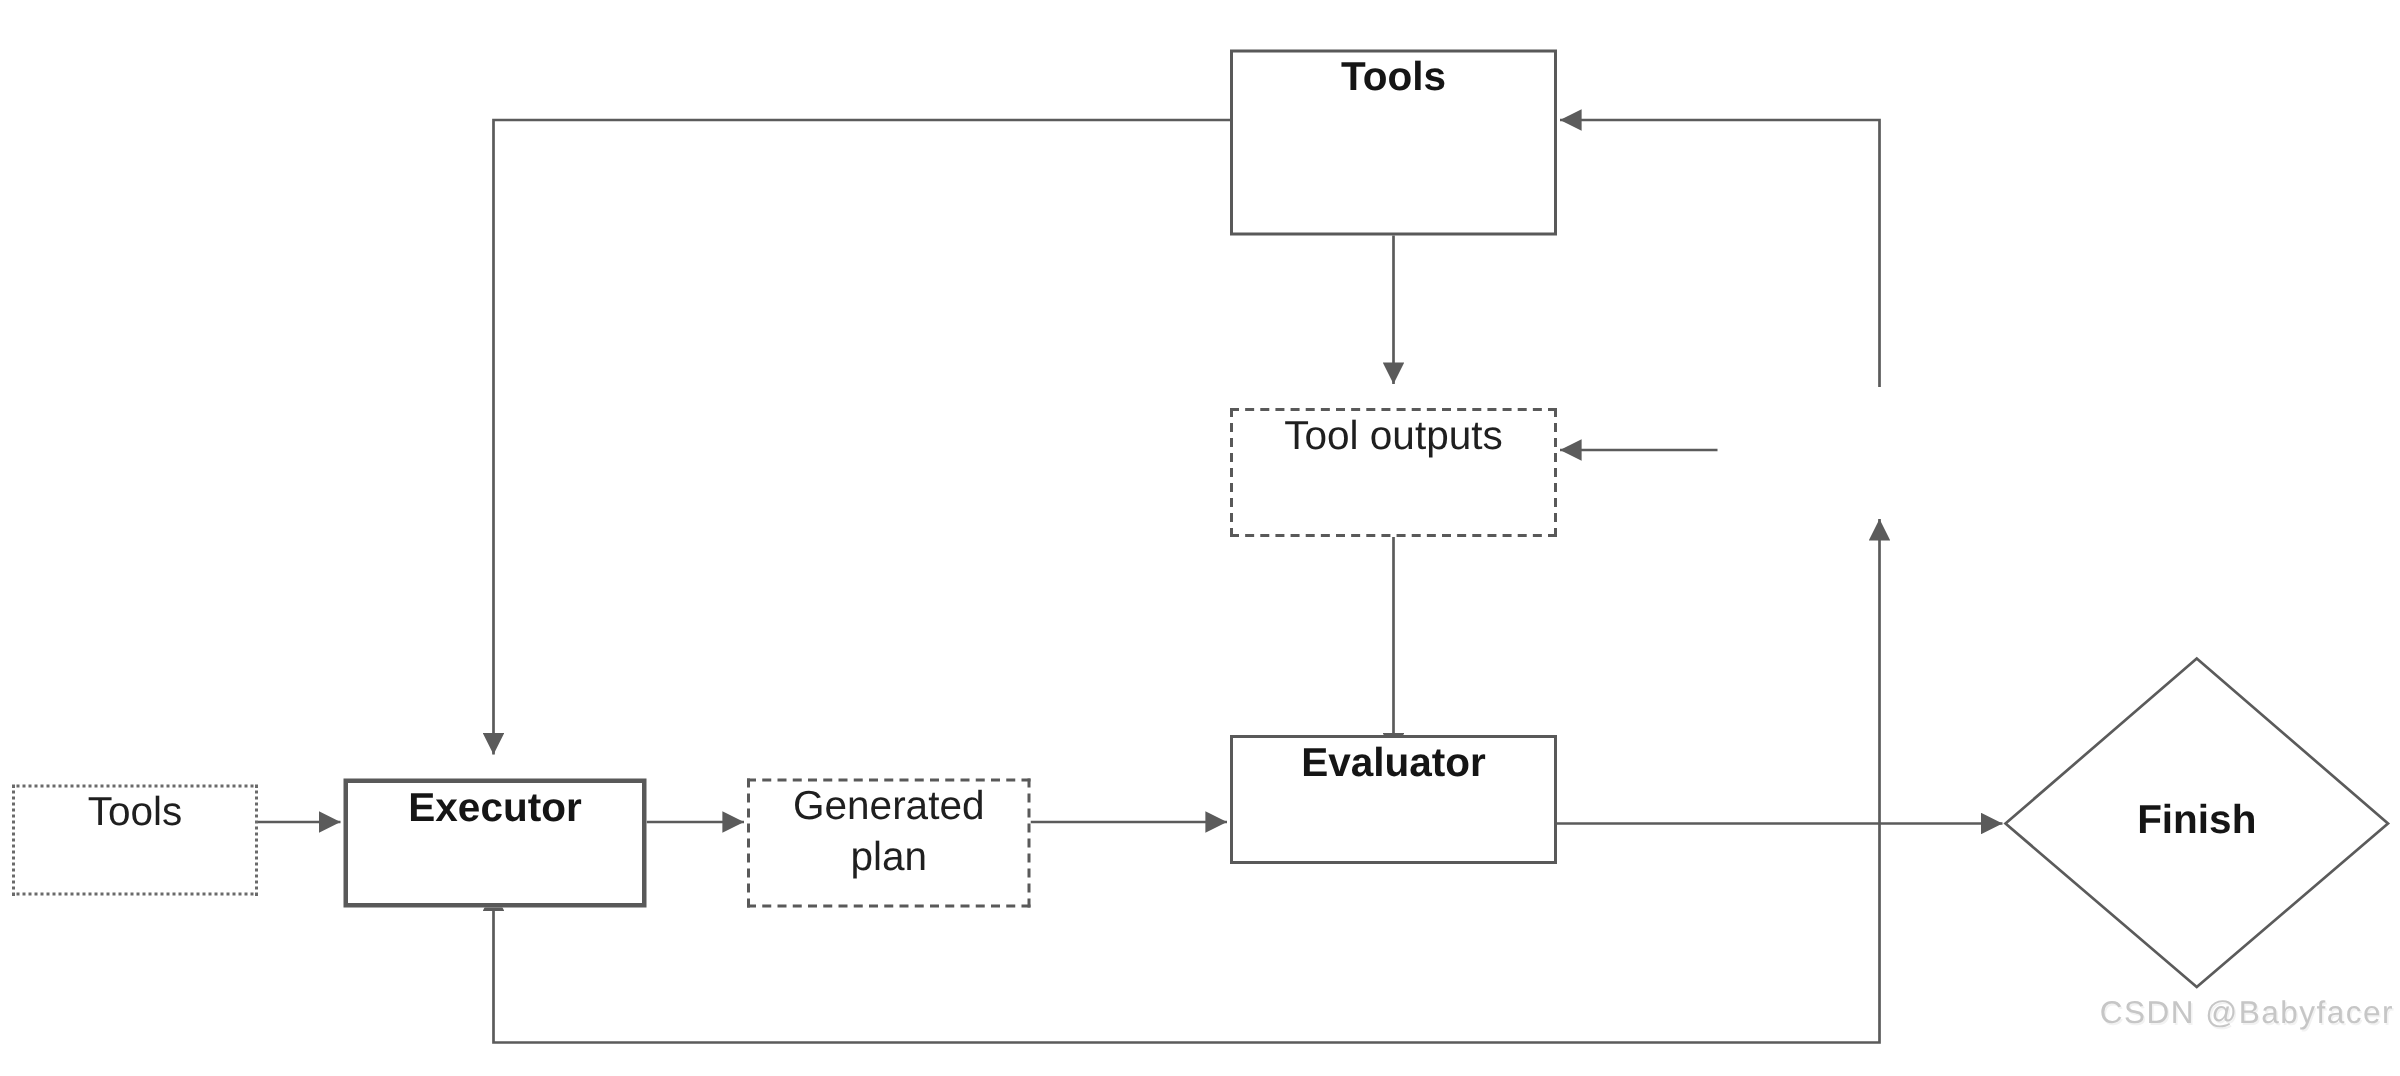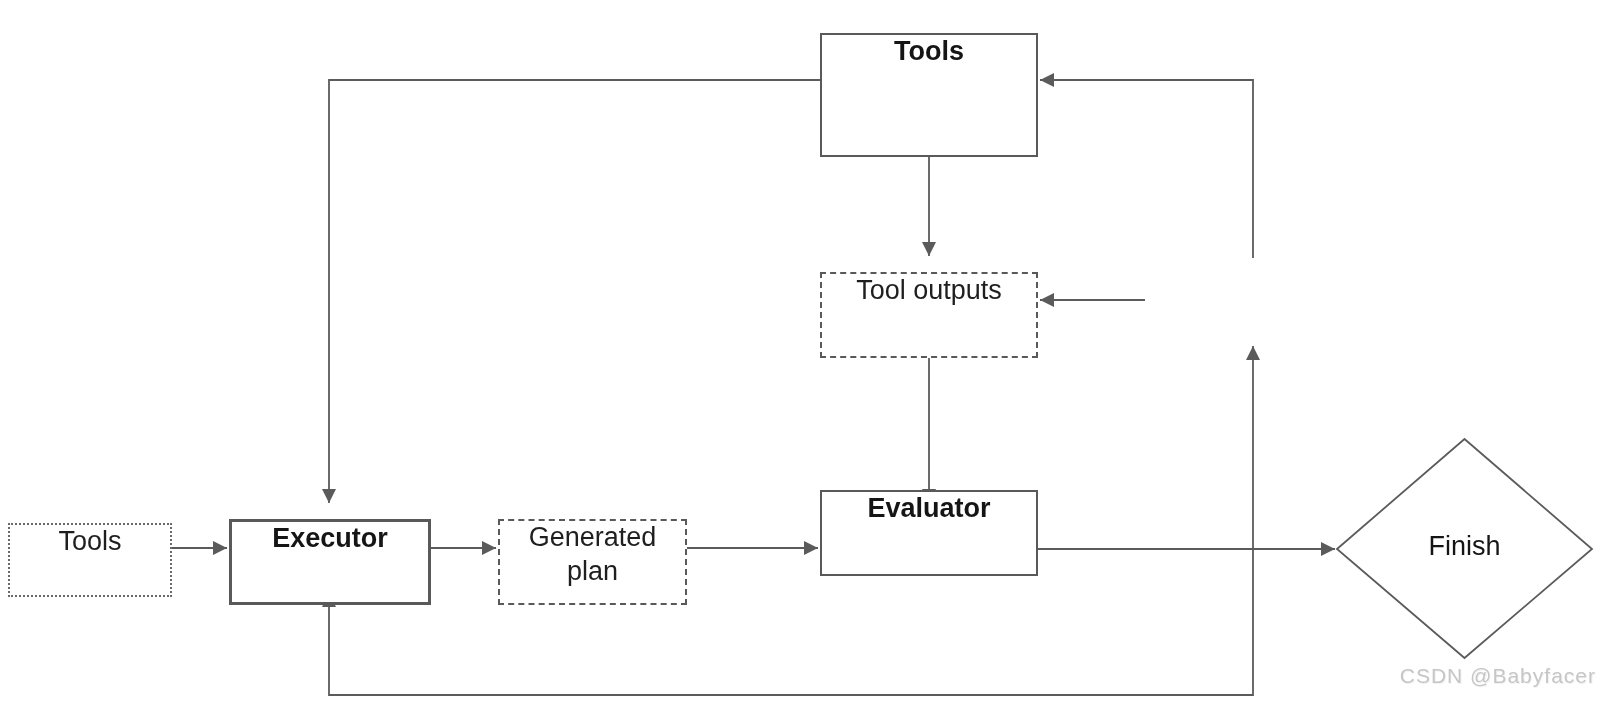--- a/index.html
+++ b/index.html
@@ -29,21 +29,21 @@
   .node.thick{border-width:3px;}
   #node-tools      {left:820px;top:19px; width:218px;height:124px;}
   #node-tool-outputs{left:820px;top:258px;width:218px;height:86px;}
   #node-executor   {left:1145px;top:258px;width:218px;height:86px;}
   #node-query      {left:8px;  top:509px;width:164px;height:74px;}
   #node-planner    {left:229px;top:505px;width:202px;height:86px;}
   #node-generated-plan{left:498px;top:505px;width:189px;height:86px;padding:0 14px;}
   #node-evaluator  {left:820px;top:476px;width:218px;height:86px;}
   #finish-label{
     position:absolute;left:1364px;top:531px;width:201px;
-    text-align:center;font-size:27px;font-weight:400;color:#151515;z-index:2;
+    text-align:center;font-size:27px;font-weight:700;color:#151515;z-index:2;
   }
   .node-label{display:block;width:100%;}
   #watermark{
     position:absolute;right:4px;top:664px;
     font-size:21px;color:#c6c6c6;letter-spacing:1px;
     text-shadow:1px 1px 0 #f2f2f2;
     z-index:3;white-space:nowrap;
   }
 </style>
 </head>

